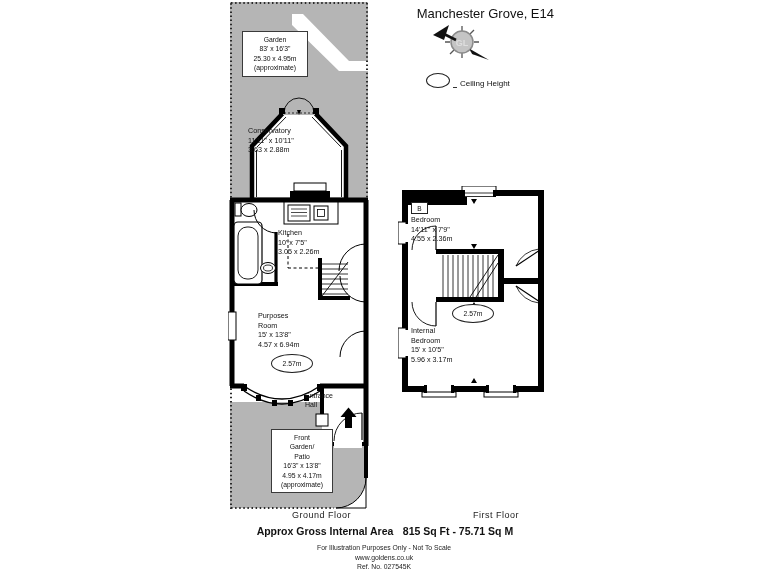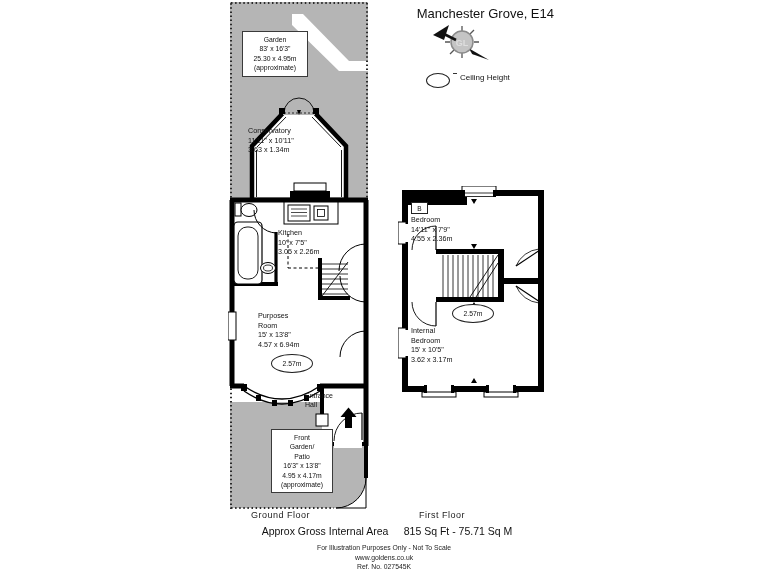--- a/index.html
+++ b/index.html
@@ -1,31 +1,31 @@
 <!DOCTYPE html>
 <html><head>
 <meta charset="utf-8">
 <style>
   html,body{margin:0;padding:0}
   body{width:768px;height:576px;position:relative;background:#fff;overflow:hidden;
        font-family:"Liberation Sans",sans-serif;color:#111}
   .title{position:absolute;left:354px;top:6px;width:200px;text-align:right;
          font-size:13px;font-weight:400}
-  .legend{position:absolute;left:426px;top:73px;display:flex;align-items:flex-start;gap:3px;font-size:8px}
+  .legend{position:absolute;left:426px;top:73px;display:flex;align-items:flex-end;gap:3px;font-size:8px}
   .legend-ellipse{width:22px;height:13px;border:1.1px solid #222;border-radius:50%;background:#fff}
   .legend-dash{width:4px;height:0;border-top:1px solid #333}
   .room-label{position:absolute;text-align:left;font-size:7.2px;line-height:1.32}
   .box-label{position:absolute;text-align:center;font-size:6.8px;line-height:1.38;background:#fff;
              border:1px solid #3a3a3a;padding:3px 2px;box-sizing:border-box}
   .ceil{position:absolute;border:1.1px solid #222;border-radius:50%;background:#fff;
         display:flex;align-items:center;justify-content:center;font-size:6.8px}
   .bbox{position:absolute;left:411px;top:202px;width:15px;height:10px;border:1px solid #222;background:#fff;
         font-size:6.5px;display:flex;align-items:center;justify-content:center}
-  .floor-label{position:absolute;top:510px;width:100px;text-align:left;font-size:9px;color:#222;letter-spacing:.5px}
-  .sum{position:absolute;top:525px;font-size:10.5px;font-weight:400;text-align:center}
+  .floor-label{position:absolute;top:510px;width:100px;text-align:right;font-size:9px;color:#222;letter-spacing:.5px}
+  .sum{position:absolute;top:525px;font-size:10.5px;font-weight:700;text-align:center}
   .footer{position:absolute;left:0;top:543px;width:768px;text-align:center;font-size:6.8px;line-height:1.4;color:#222}
   svg{position:absolute;display:block}
 </style>
 </head>
 <body>
 
 <div class="title">Manchester Grove, E14</div>
 
 <svg style="left:432px;top:22px" width="60" height="44" viewBox="0 0 60 44">
   <g stroke="#555" stroke-width="1.3">
@@ -194,21 +194,21 @@
 <div class="box-label" style="left:242px;top:31px;width:66px">
   <div>Garden</div>
   <div>83' x 16'3"</div>
   <div>25.30 x 4.95m</div>
   <div>(approximate)</div>
 </div>
 
 <div class="room-label" style="left:248px;top:126px;width:100px">
   <div>Conservatory</div>
   <div>11'11" x 10'11"</div>
-  <div>3.63 x 1.34m</div>
+  <div>3.63 x 2.88m</div>
 </div>
 
 <div class="room-label" style="left:278px;top:228px;width:66px">
   <div>Kitchen</div>
   <div>10' x 7'5"</div>
   <div>3.05 x 2.26m</div>
 </div>
 
 <div class="room-label" style="left:258px;top:311px;width:76px">
   <div>Purposes</div>
@@ -246,21 +246,21 @@
 </div>
 
 <div class="ceil" style="left:452px;top:304px;width:40px;height:17px">
   <span>2.57m</span>
 </div>
 
 <div class="room-label" style="left:411px;top:326px;width:112px">
   <div>Internal</div>
   <div>Bedroom</div>
   <div>15' x 10'5"</div>
-  <div>3.62 x 3.17m</div>
+  <div>5.96 x 3.17m</div>
 </div>
 
 <div class="floor-label" style="left:251px">Ground Floor</div>
 <div class="floor-label" style="left:419px">First Floor</div>
 
 <div class="sum" style="left:236px;width:178px">Approx Gross Internal Area</div>
 <div class="sum" style="left:398px;width:120px">815 Sq Ft - 75.71 Sq M</div>
 
 <div class="footer">
   <div>For Illustration Purposes Only - Not To Scale</div>

